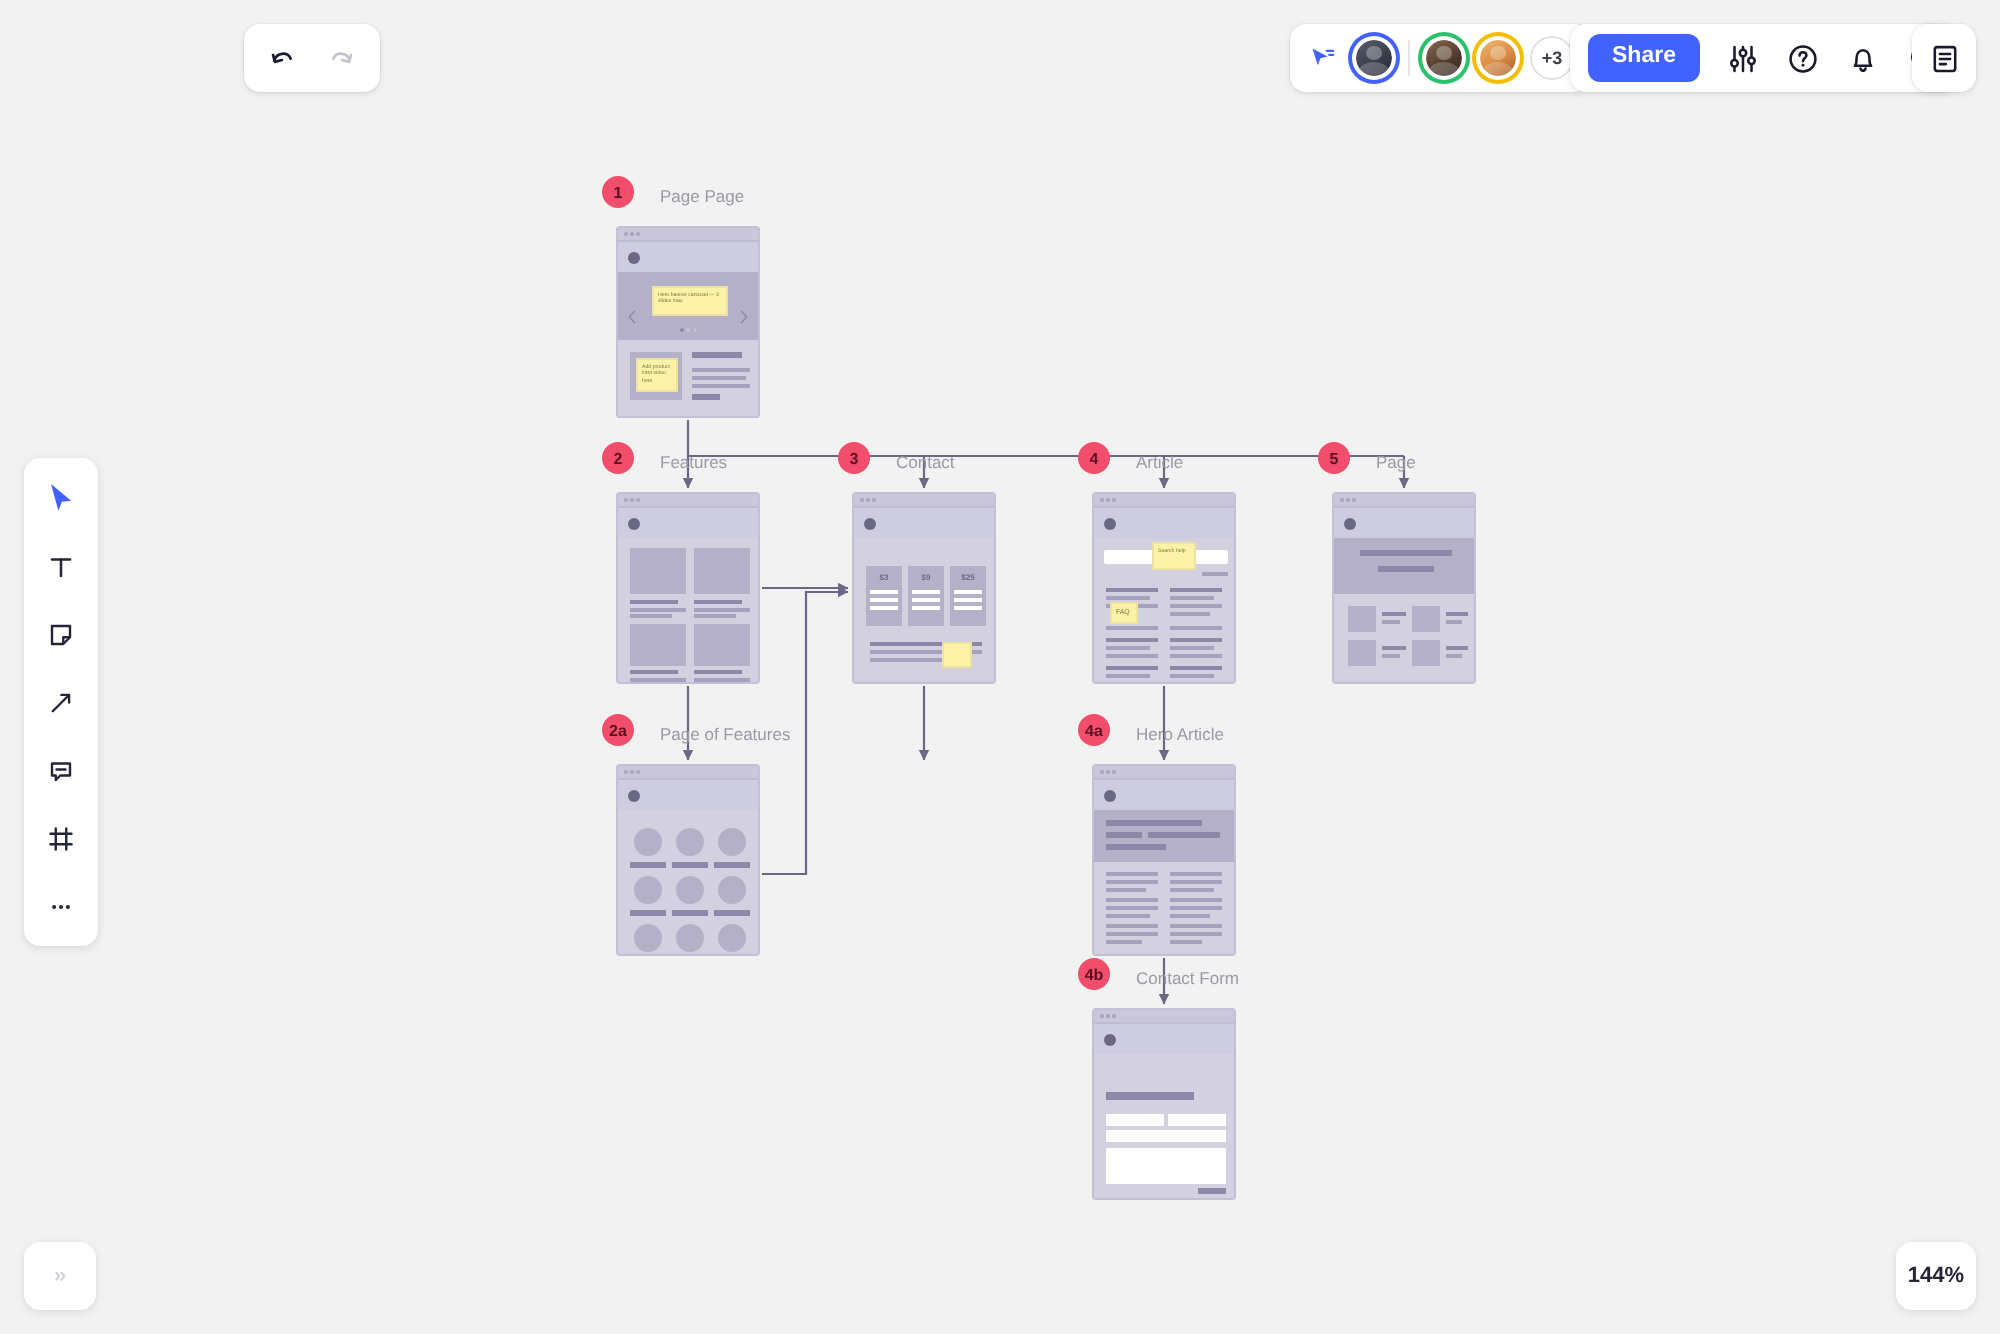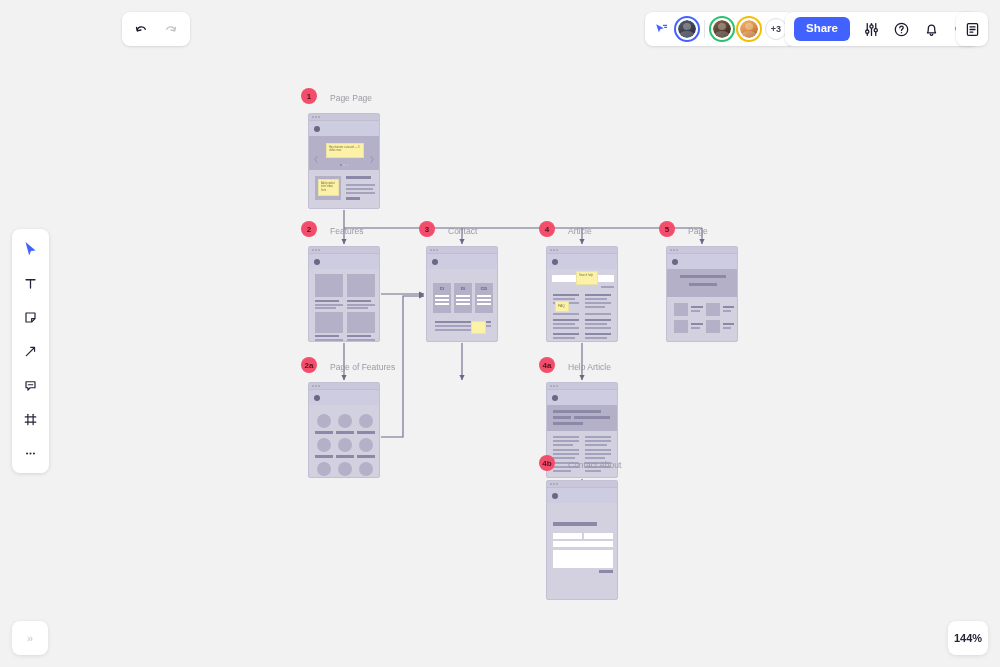--- a/index.html
+++ b/index.html
@@ -401,21 +401,21 @@
         <div class="abs bar-d" style="left:48px;top:72px;width:18px;height:3px;"></div>
         <div class="abs ph" style="left:8px;top:79px;width:14px;height:14px;border-radius:50%;"></div>
         <div class="abs ph" style="left:29px;top:79px;width:14px;height:14px;border-radius:50%;"></div>
         <div class="abs ph" style="left:50px;top:79px;width:14px;height:14px;border-radius:50%;"></div>
       </div>
     </div>
 
 
     <div class="node" style="left:546px;top:382px;width:72px;height:96px;">
       <div class="badge">4a</div>
-      <div class="node-label">Help Article</div>
+      <div class="node-label">Hero Article</div>
       <div class="card">
         <div class="browser-top">
             <i></i>
             <i></i>
             <i></i>
           </div>
         <div class="navbar">
             <div class="navdot"></div>
           </div>
         <div class="abs bandg" style="left:0;top:22px;width:100%;height:26px;"></div>
@@ -437,23 +437,23 @@
         <div class="abs bar-m" style="left:38px;top:61px;width:22px;height:1.9px;"></div>
         <div class="abs bar-m" style="left:38px;top:66px;width:26px;height:1.9px;"></div>
         <div class="abs bar-m" style="left:38px;top:70px;width:26px;height:1.9px;"></div>
         <div class="abs bar-m" style="left:38px;top:74px;width:20px;height:1.9px;"></div>
         <div class="abs bar-m" style="left:38px;top:79px;width:26px;height:1.9px;"></div>
         <div class="abs bar-m" style="left:38px;top:83px;width:26px;height:1.9px;"></div>
         <div class="abs bar-m" style="left:38px;top:87px;width:16px;height:1.9px;"></div>
       </div>
     </div>
 
-    <div class="node" style="left:546px;top:480px;width:72px;height:120px;">
+    <div class="node" style="left:546px;top:504px;width:72px;height:96px;">
       <div class="badge">4b</div>
-      <div class="node-label">Contact About</div>
+      <div class="node-label">Contact Form</div>
       <div class="card">
         <div class="browser-top">
             <i></i>
             <i></i>
             <i></i>
           </div>
         <div class="navbar">
             <div class="navdot"></div>
           </div>
         <div class="abs bar-d" style="left:6px;top:41px;width:44px;height:4px;"></div>

